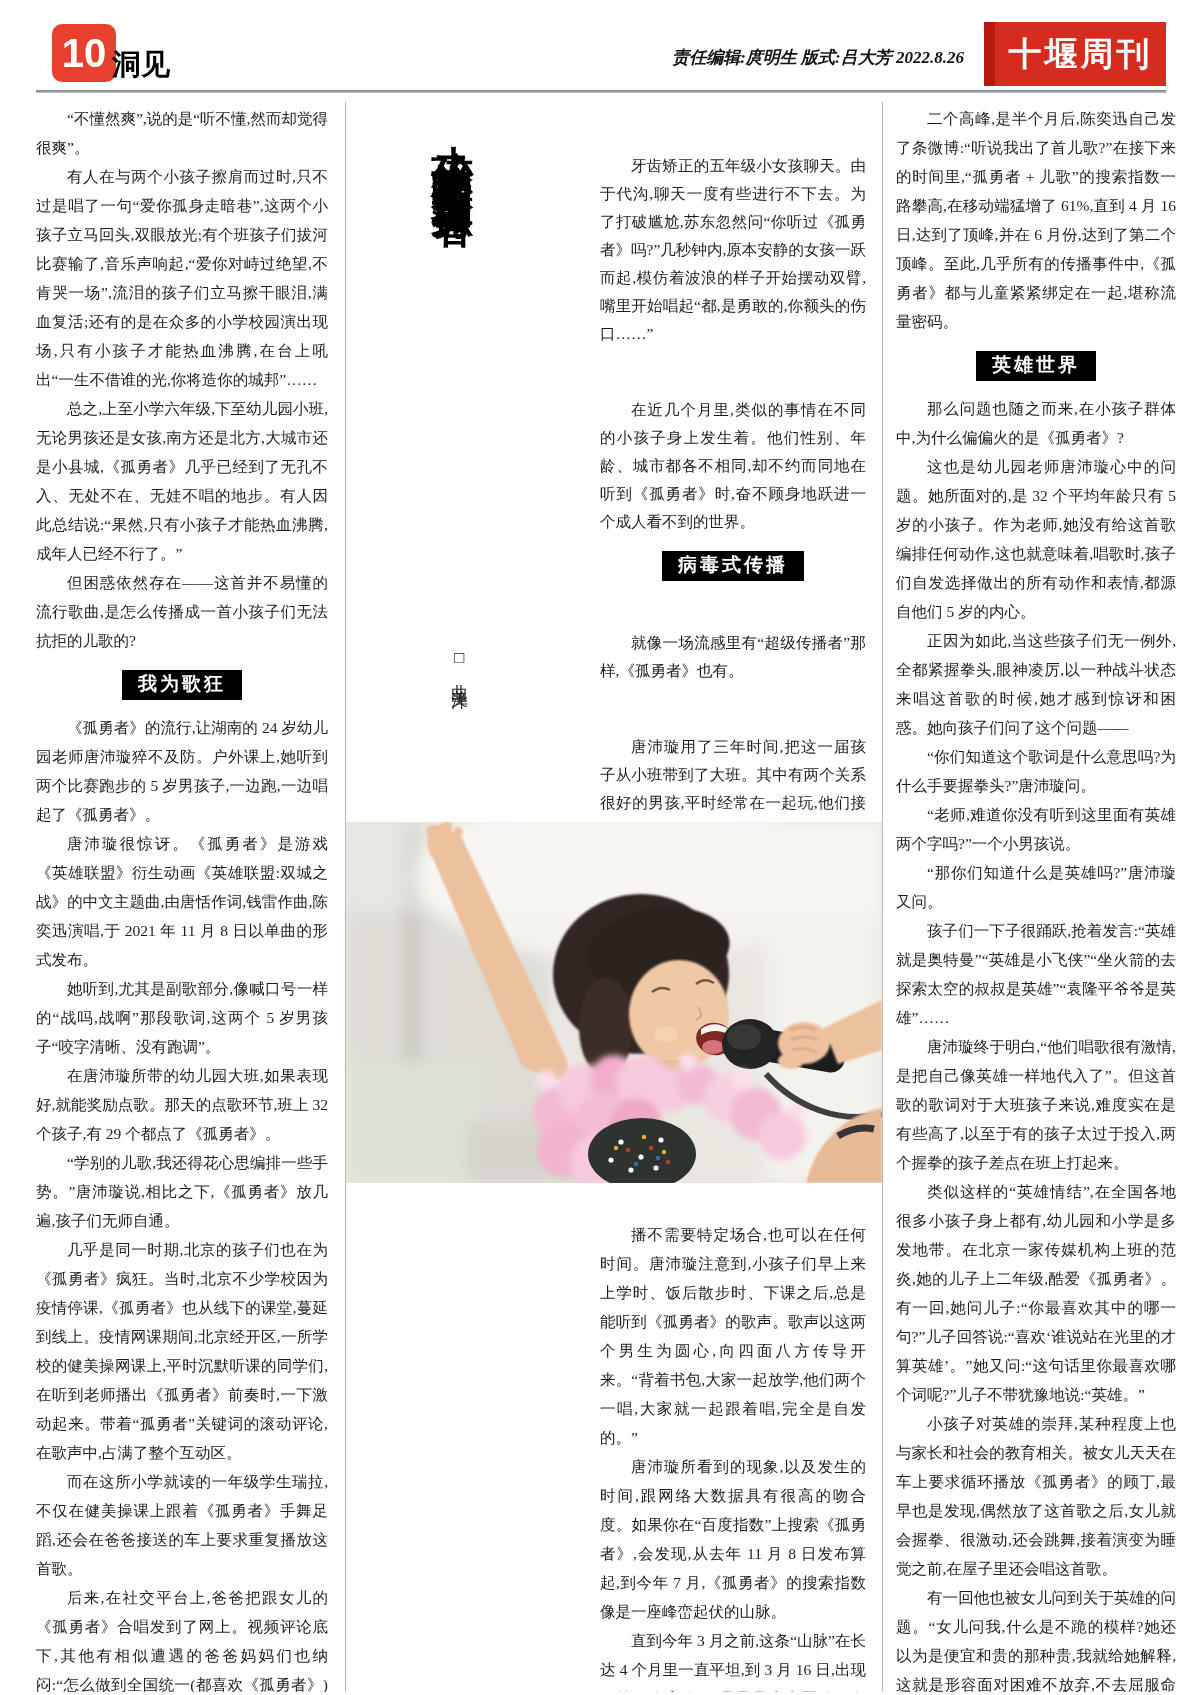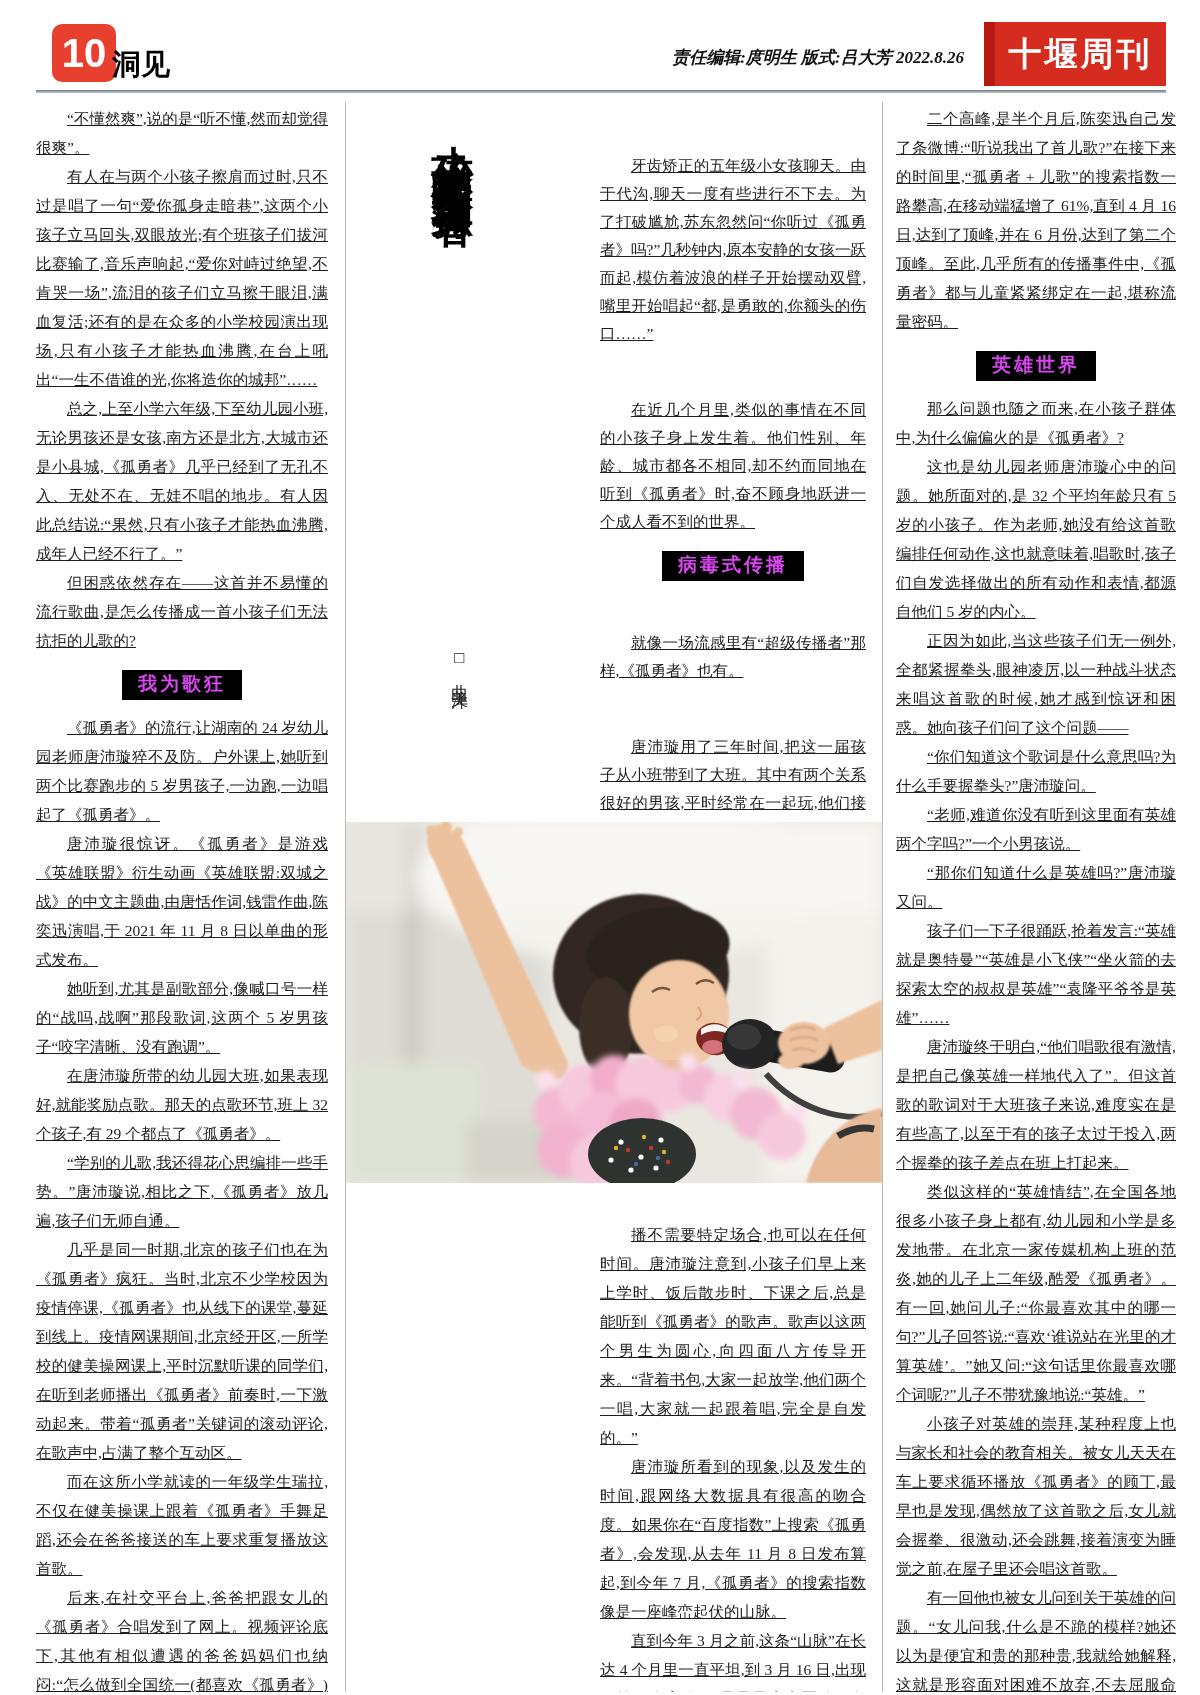--- a/index.html
+++ b/index.html
@@ -22,23 +22,23 @@
 
   
   .vdiv{position:absolute;top:102px;height:1590px;width:1px;background:#b9b9b9;}
   .vdiv1{left:345px;}
   .vdiv2{left:882px;}
   .col{position:absolute;overflow:hidden;text-align:justify;}
   .col1{left:36px;top:104px;width:292px;height:1588px;}
   .col3top{left:600px;top:104px;width:266px;height:712px;}
   .col3bot{left:600px;top:1220px;width:266px;height:472px;}
   .col4{left:896px;top:104px;width:280px;height:1588px;}
-  .para{margin:0;text-indent:2em;font-size:15.5px;line-height:29px;color:#1d1d1d;text-decoration:underline;}
+  .para{margin:0;text-indent:2em;font-size:15.5px;line-height:29px;color:#1d1d1d;}
   .col3top .para{line-height:28px;margin-top:48px;}
-  .sec-head{display:block;width:fit-content;margin:15px auto 13px;background:#000;color:#d946ef;
+  .sec-head{display:block;width:fit-content;margin:15px auto 13px;background:#000;color:#ffffff;
             padding:3px 16px 4px;font:700 19px/1.2 "Liberation Sans","DejaVu Sans",sans-serif;
             letter-spacing:3px;}
 
   
   .headline{position:absolute;left:428px;top:112px;height:620px;margin:0;
             writing-mode:vertical-rl;text-orientation:mixed;
             font:700 42px/1.15 "Liberation Serif","DejaVu Serif",serif;color:#000;
             letter-spacing:5px;}
   .byline{position:absolute;left:448px;top:648px;writing-mode:vertical-rl;text-orientation:mixed;
           font-size:17px;letter-spacing:4px;color:#222;}

